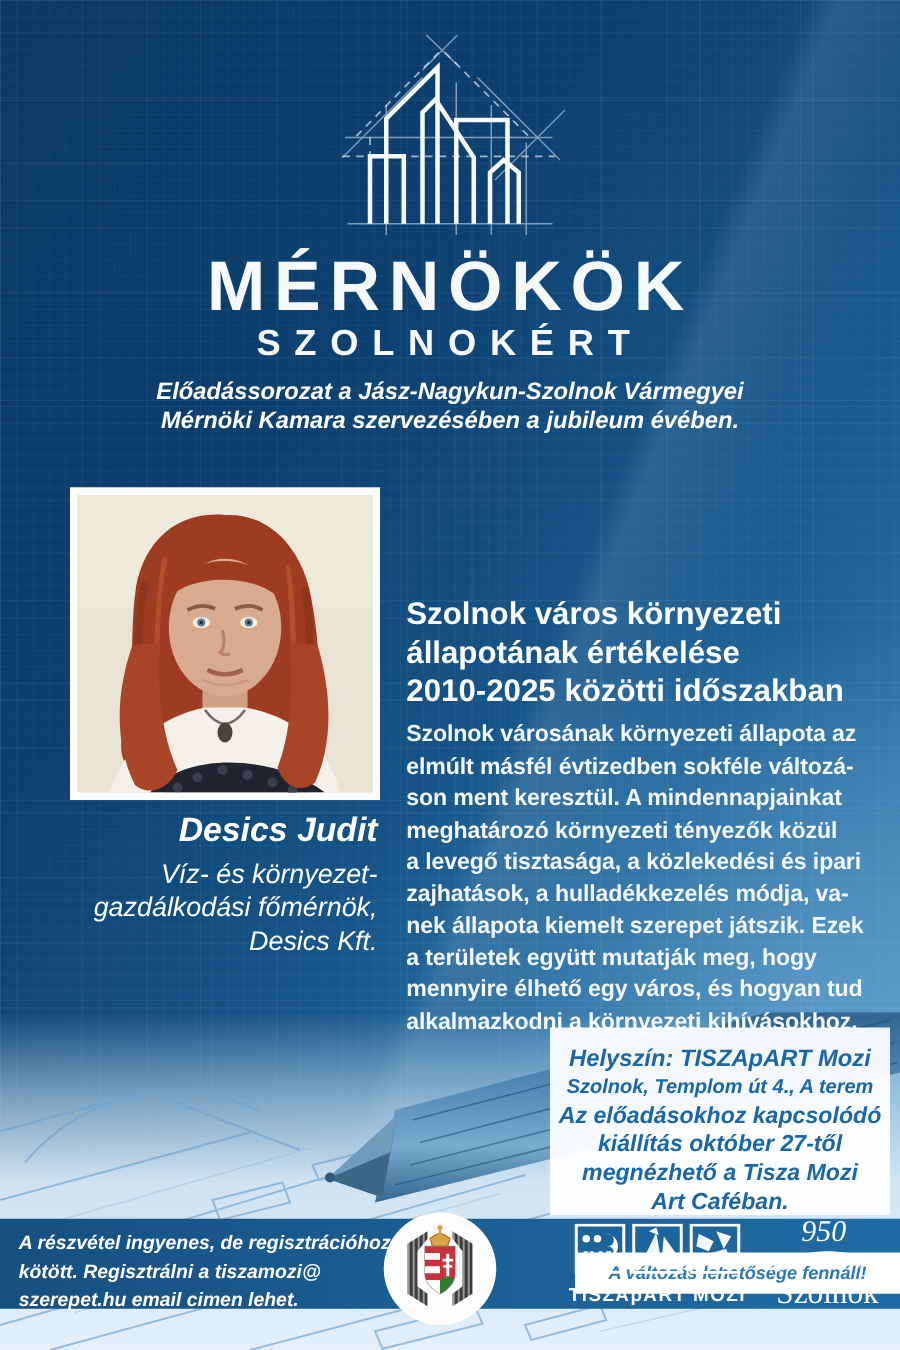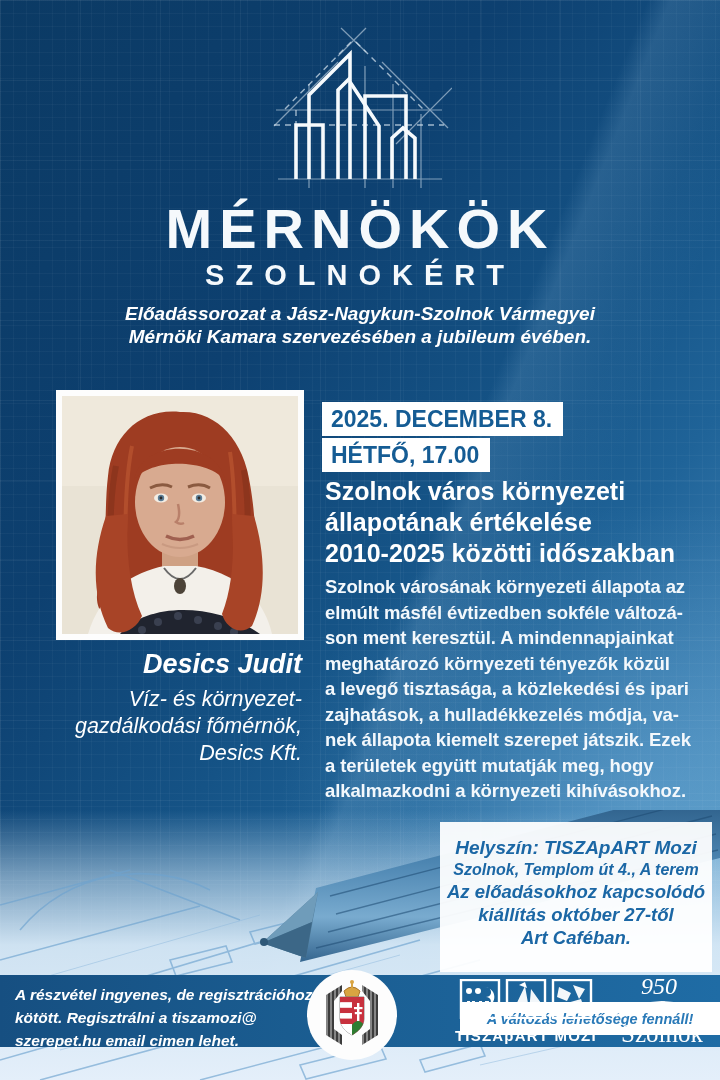--- a/index.html
+++ b/index.html
@@ -190,40 +190,37 @@
     </svg>
   </div>
 
   <div class="abs speaker">
     <div class="name">Desics Judit</div>
     <div class="role">Víz- és környezet-</div>
     <div class="role">gazdálkodási főmérnök,</div>
     <div class="role">Desics Kft.</div>
   </div>
 
-  <div class="abs badges">
-    <div class="badge">2025. DECEMBER 8.</div>
-    <div class="badge">HÉTFŐ, 17.00</div>
-  </div>
 
   <div class="abs etitle">
     <div>Szolnok város környezeti</div>
     <div>állapotának értékelése</div>
     <div>2010-2025 közötti időszakban</div>
   </div>
 
   <div class="abs edesc">
     <div>Szolnok városának környezeti állapota az</div>
     <div>elmúlt másfél évtizedben sokféle változá-</div>
     <div>son ment keresztül. A mindennapjainkat</div>
     <div>meghatározó környezeti tényezők közül</div>
     <div>a levegő tisztasága, a közlekedési és ipari</div>
     <div>zajhatások, a hulladékkezelés módja, va-</div>
     <div>nek állapota kiemelt szerepet játszik. Ezek</div>
     <div>a területek együtt mutatják meg, hogy</div>
+    <div>mennyire élhető egy város, és hogyan tud</div>
     <div>alkalmazkodni a környezeti kihívásokhoz.</div>
   </div>
 
   <div class="abs lightzone">
     <svg width="720" height="270" viewBox="0 0 720 270">
       <defs>
         <linearGradient id="fadeIn" x1="0" y1="0" x2="0" y2="1">
           <stop offset="0" stop-color="#cde3f3" stop-opacity="0"></stop>
           <stop offset="0.25" stop-color="#cde3f3" stop-opacity="0.55"></stop>
           <stop offset="0.5" stop-color="#d6e8f6" stop-opacity="0.96"></stop>
@@ -274,20 +271,21 @@
       </g>
     </svg>
   </div>
 
   <div class="abs venue">
     <div class="vtitle">Helyszín: TISZApART Mozi</div>
     <div class="vaddr">Szolnok, Templom út 4., A terem</div>
     <div class="vex">
       <div>Az előadásokhoz kapcsolódó</div>
       <div>kiállítás október 27-től</div>
+      <div>megnézhető a Tisza Mozi</div>
       <div>Art Caféban.</div>
     </div>
   </div>
 
   <div class="abs band"></div>
 
   <div class="abs reg">
     <div>A részvétel ingyenes, de regisztrációhoz</div>
     <div>kötött. Regisztrálni a tiszamozi@</div>
     <div>szerepet.hu email cimen lehet.</div>

